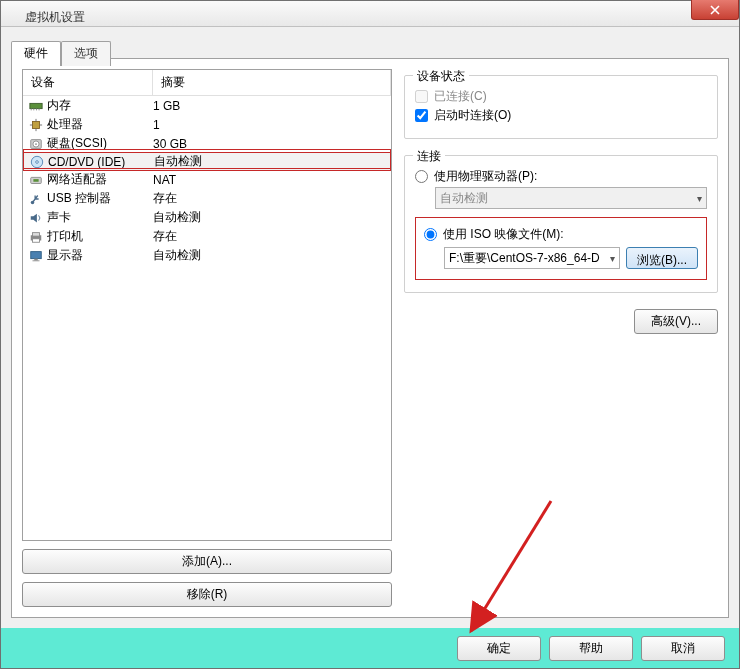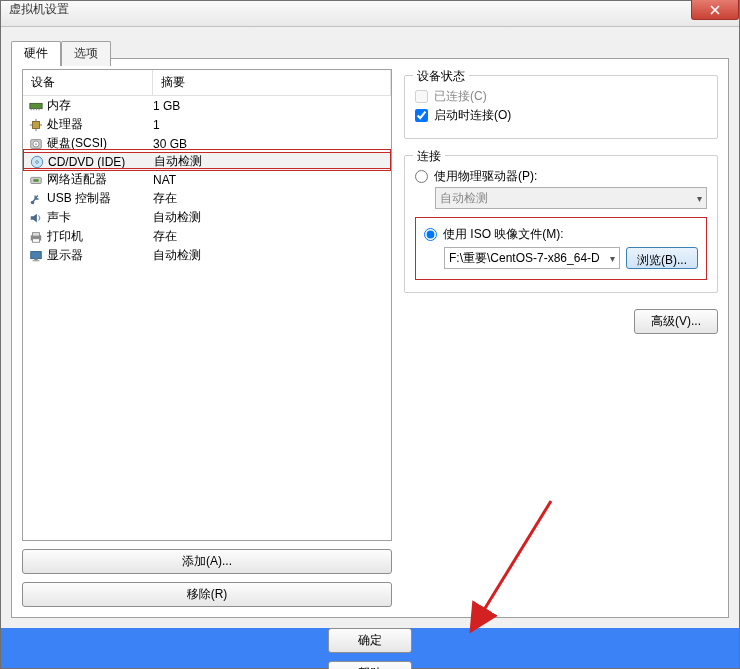--- a/index.html
+++ b/index.html
@@ -16,22 +16,22 @@
     background: #f0f0f0;
     border: 1px solid #707070;
     display: flex;
     flex-direction: column;
     position: relative;
   }
   .titlebar {
     height: 26px;
     background: linear-gradient(to bottom, #fafafa, #e8e8e8);
     display: flex;
-    align-items: flex-start;
-    padding: 0 4px;
+    align-items: flex-end;
+    padding: 0 20px;
     border-bottom: 1px solid #c0c0c0;
     position: relative;
   }
   .titlebar .title { font-size: 12px; color: #333; margin-left: 4px; }
   .titlebar .close-btn {
     position: absolute;
     right: 0; top: -1px;
     width: 48px; height: 20px;
     background: linear-gradient(to bottom, #e67a6f, #c84134);
     border: 1px solid #a03028;
@@ -194,27 +194,26 @@
     padding: 4px 10px;
     font-size: 12px;
     font-family: inherit;
     cursor: pointer;
     height: 22px;
   }
   .adv-row { display: flex; justify-content: flex-end; margin-top: 6px;}
   .footer {
     height: 40px;
     display: flex;
-    justify-content: space-between;
+    justify-content: flex-end;
     align-items: center;
     gap: 8px;
     padding: 0 14px;
-    background: #3b82f6;
+    background: #5eead4;
     position: relative;
-    flex-direction: column;
   }
   .arrow-svg {
     position: absolute;
     left: 410px;
     top: 470px;
     pointer-events: none;
   }
   .sel-highlight {
     position: absolute;
     border: 1px solid #c62828;

